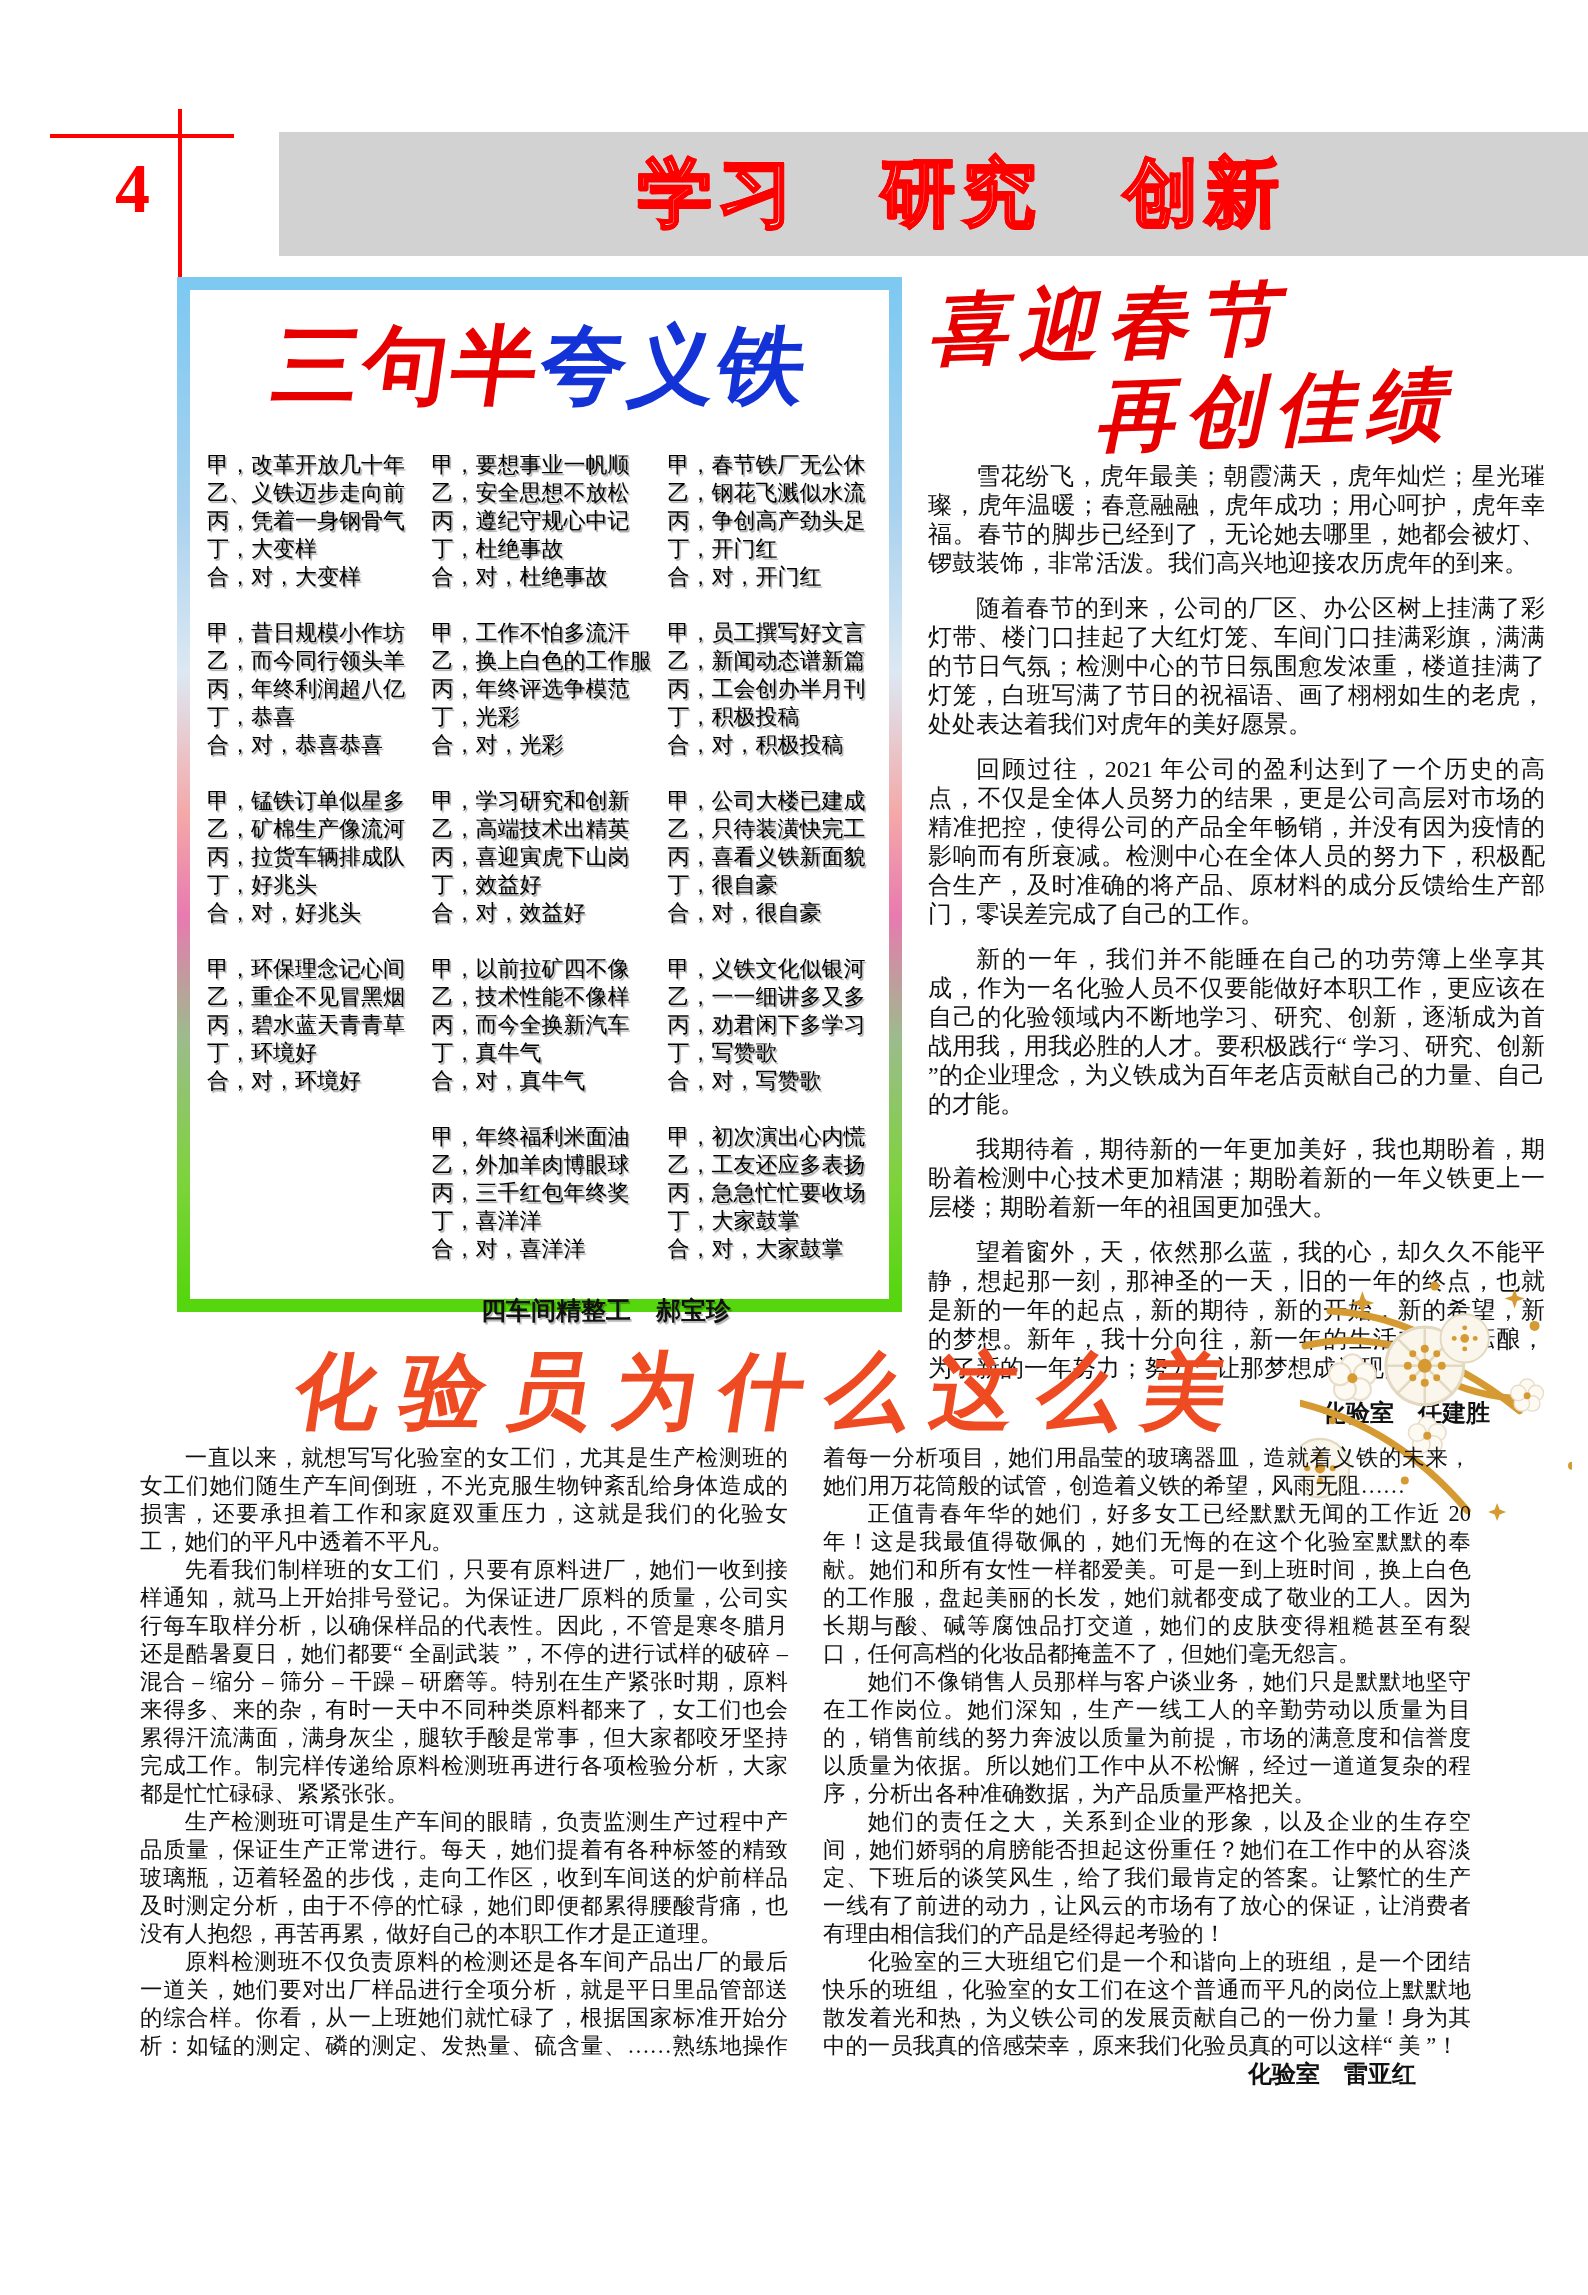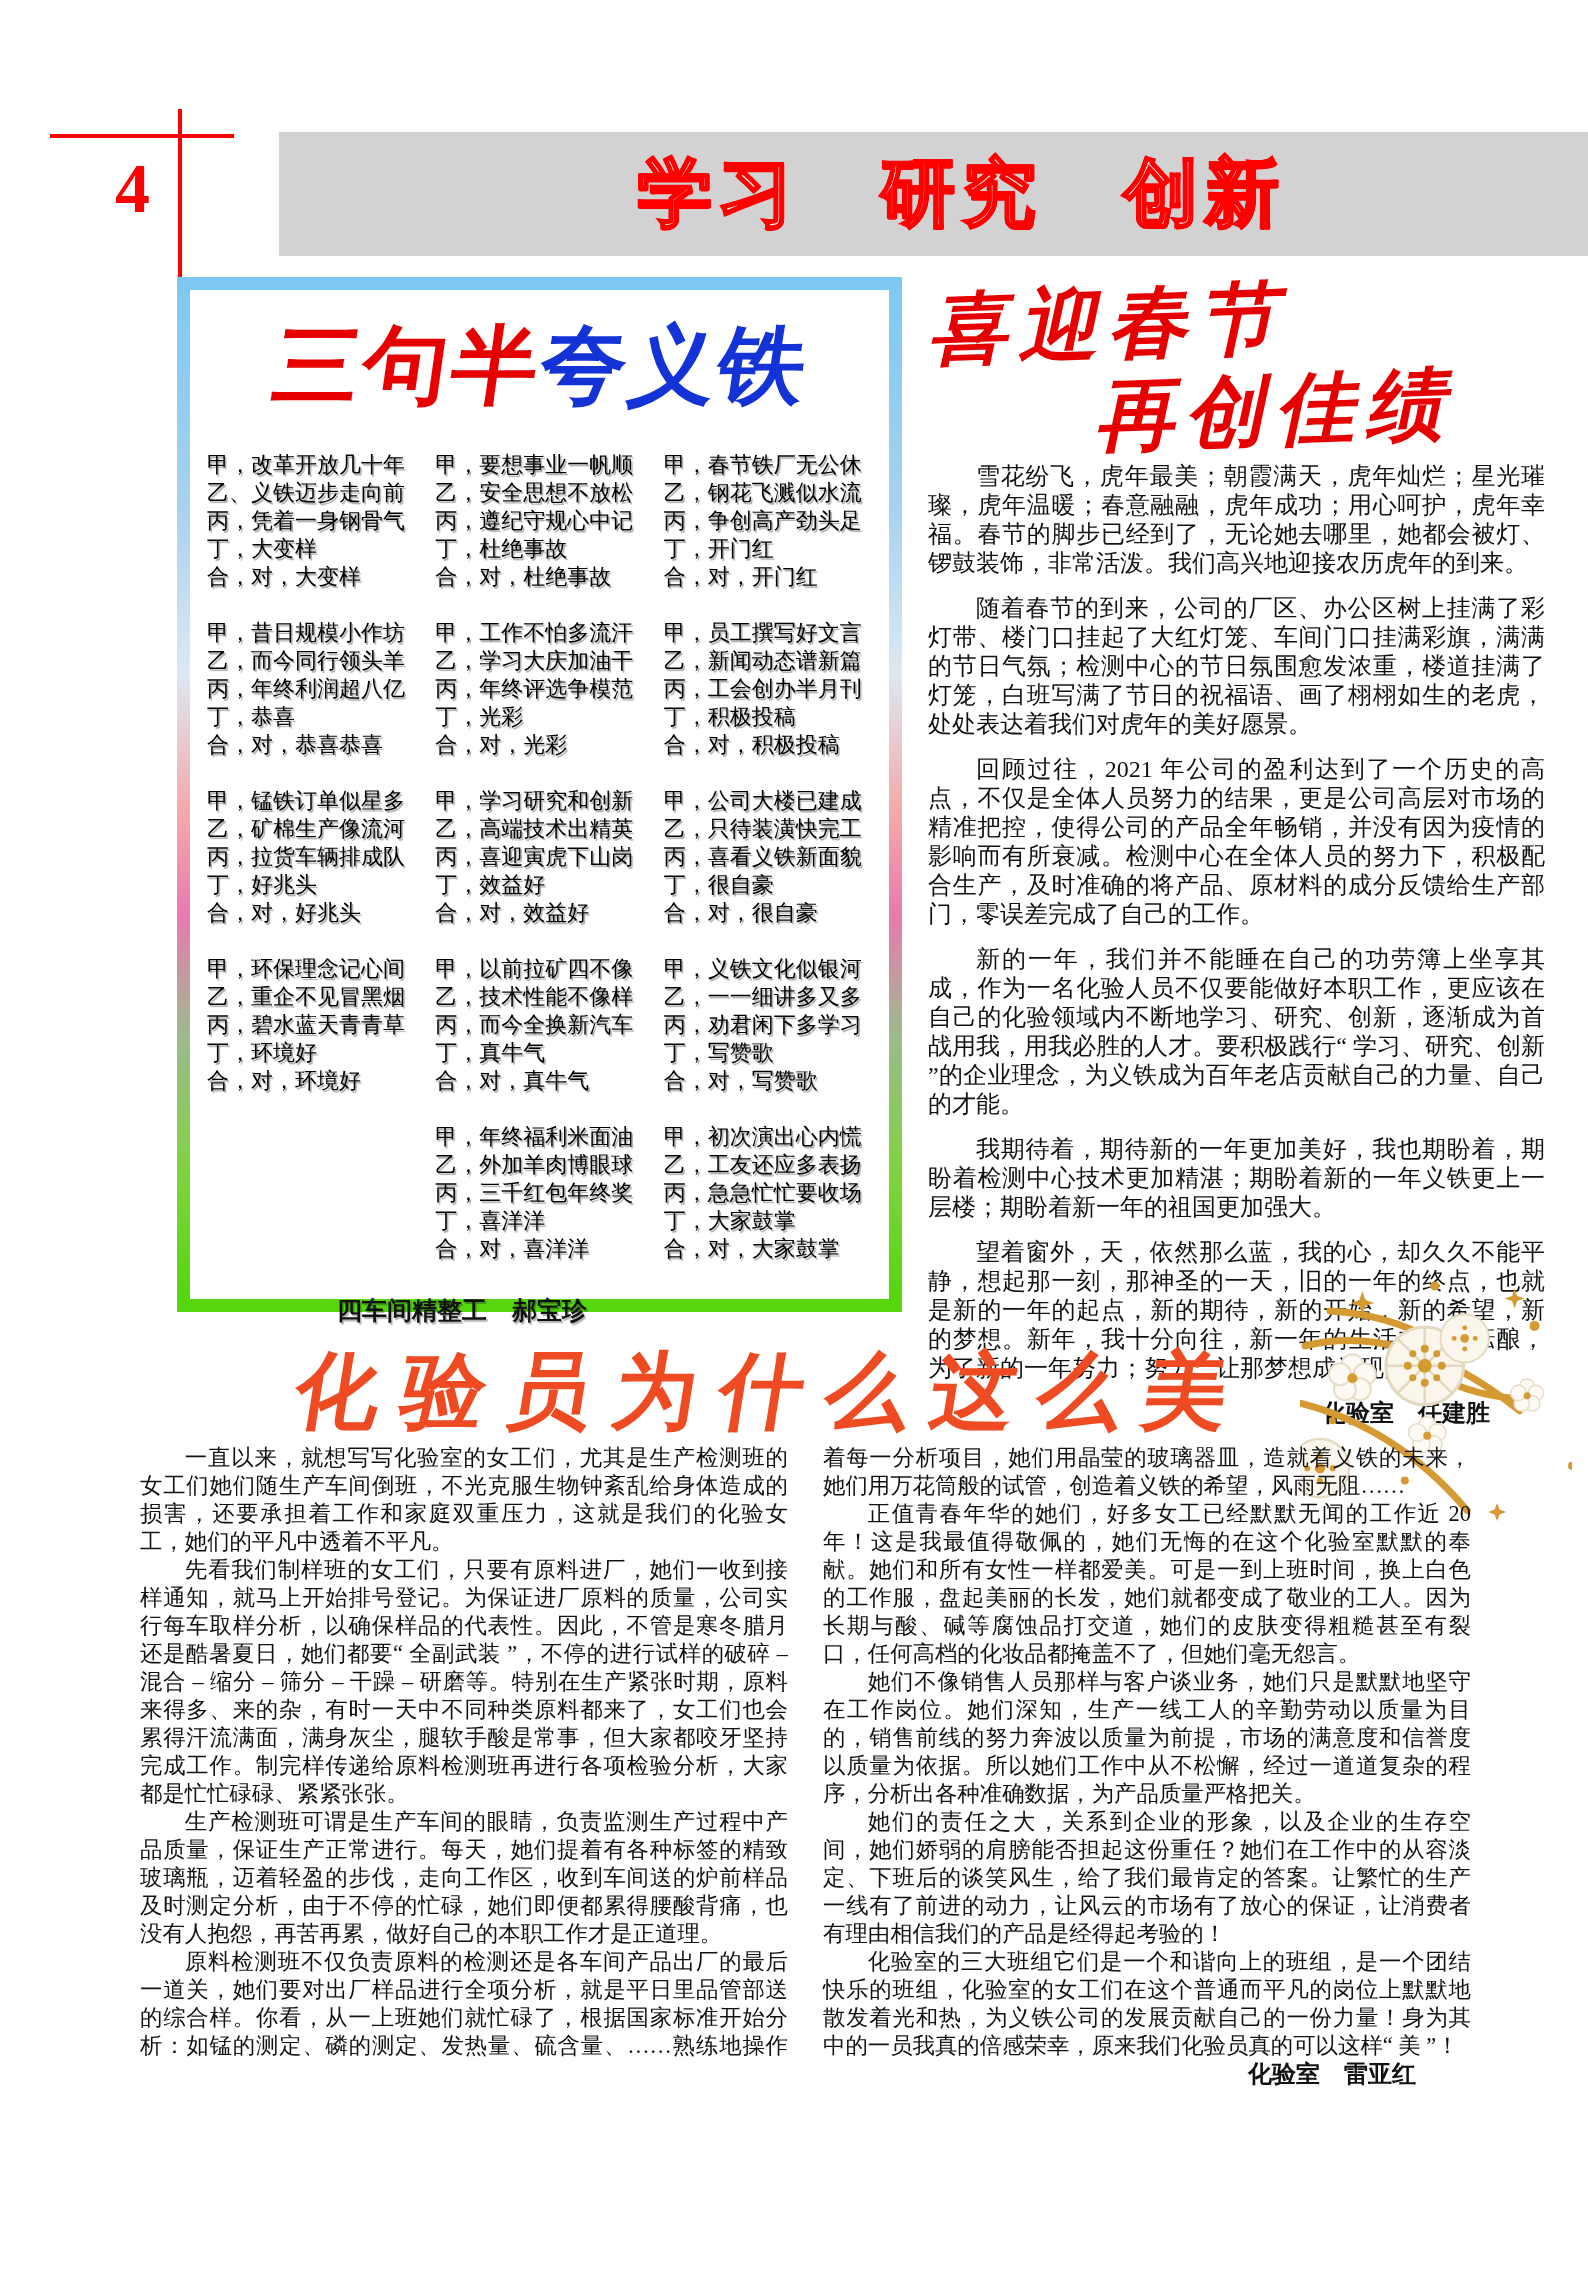--- a/index.html
+++ b/index.html
@@ -31,21 +31,21 @@
                   font-weight:bold;font-size:86px;transform:skewX(-8deg);letter-spacing:3px;
                   margin:4px 0 26px 0;white-space:nowrap;}
   .sanjuban-title .t-red{color:#e60000;}
   .sanjuban-title .t-blue{color:#1433d6;}
   .stanza-columns{display:flex;flex-direction:row;gap:17px;}
   .stanza-col{width:219px;}
   .stanza{margin-bottom:28px;}
   .stanza-line{font-family:"DejaVu Sans","Liberation Sans",sans-serif;font-size:22px;line-height:28px;
                color:#000;white-space:nowrap;text-shadow:1.5px 1.5px 1px rgba(0,0,0,0.35);}
   .sanjuban-byline{font-family:"DejaVu Sans","Liberation Sans",sans-serif;font-weight:bold;
-                   font-size:25px;text-align:left;margin-top:3px;padding-left:130px;
+                   font-size:25px;text-align:center;margin-top:3px;padding-left:130px;
                    text-shadow:1.5px 1.5px 1px rgba(0,0,0,0.3);}
 
   
   .spring-title{position:absolute;left:929px;top:269px;color:#e60000;
                 font-family:"DejaVu Sans","Liberation Sans",sans-serif;font-weight:bold;
                 font-style:italic;transform:rotate(-2deg);}
   .spring-title .line1{font-size:79px;letter-spacing:11px;white-space:nowrap;}
   .spring-title .line2{font-size:79px;letter-spacing:11px;margin-left:164px;margin-top:-14px;white-space:nowrap;}
   .spring-body{position:absolute;left:912px;top:446px;width:649px;
                font-size:24px;line-height:29px;text-align:justify;}
@@ -116,21 +116,21 @@
         <div class="stanza-col">
           <div class="stanza">
             <div class="stanza-line">甲，要想事业一帆顺</div>
             <div class="stanza-line">乙，安全思想不放松</div>
             <div class="stanza-line">丙，遵纪守规心中记</div>
             <div class="stanza-line">丁，杜绝事故</div>
             <div class="stanza-line">合，对，杜绝事故</div>
           </div>
           <div class="stanza">
             <div class="stanza-line">甲，工作不怕多流汗</div>
-            <div class="stanza-line">乙，学习大庆加油干</div>
+            <div class="stanza-line">乙，换上白色的工作服</div>
             <div class="stanza-line">丙，年终评选争模范</div>
             <div class="stanza-line">丁，光彩</div>
             <div class="stanza-line">合，对，光彩</div>
           </div>
           <div class="stanza">
             <div class="stanza-line">甲，学习研究和创新</div>
             <div class="stanza-line">乙，高端技术出精英</div>
             <div class="stanza-line">丙，喜迎寅虎下山岗</div>
             <div class="stanza-line">丁，效益好</div>
             <div class="stanza-line">合，对，效益好</div>

